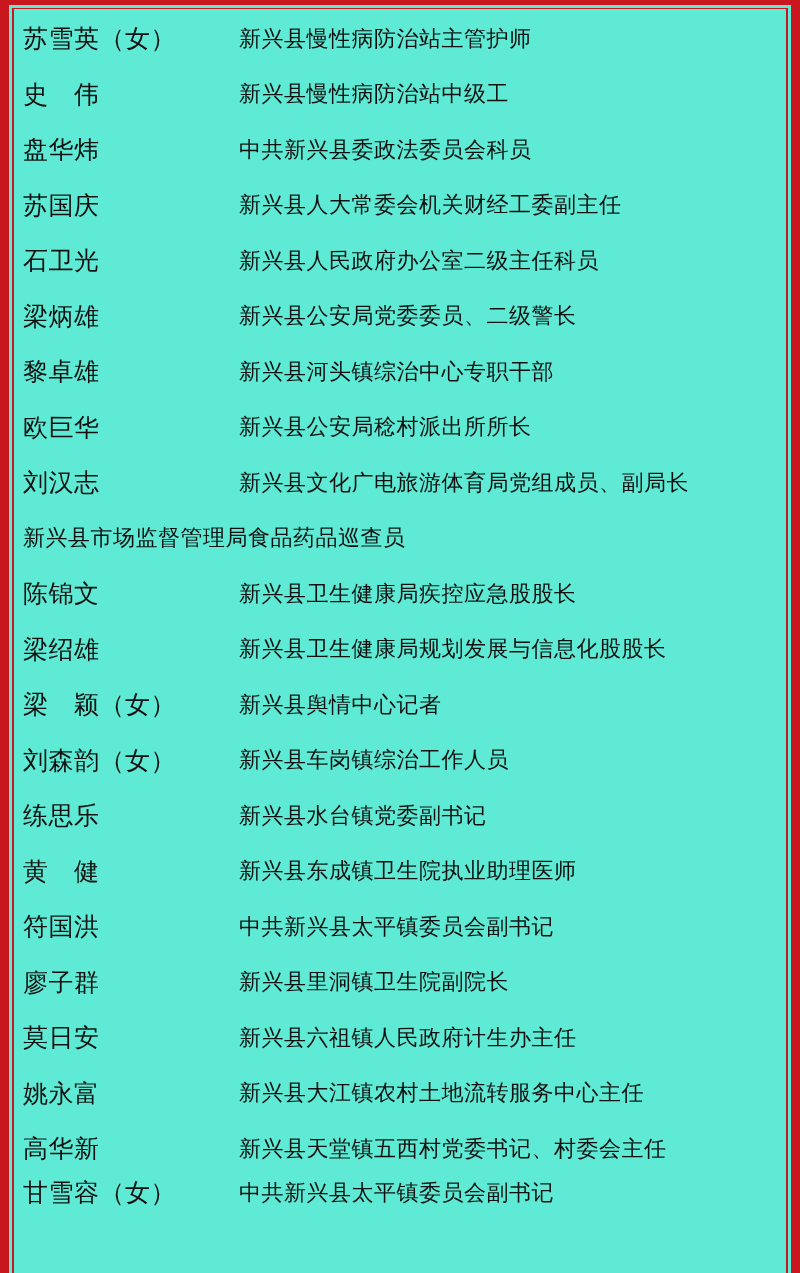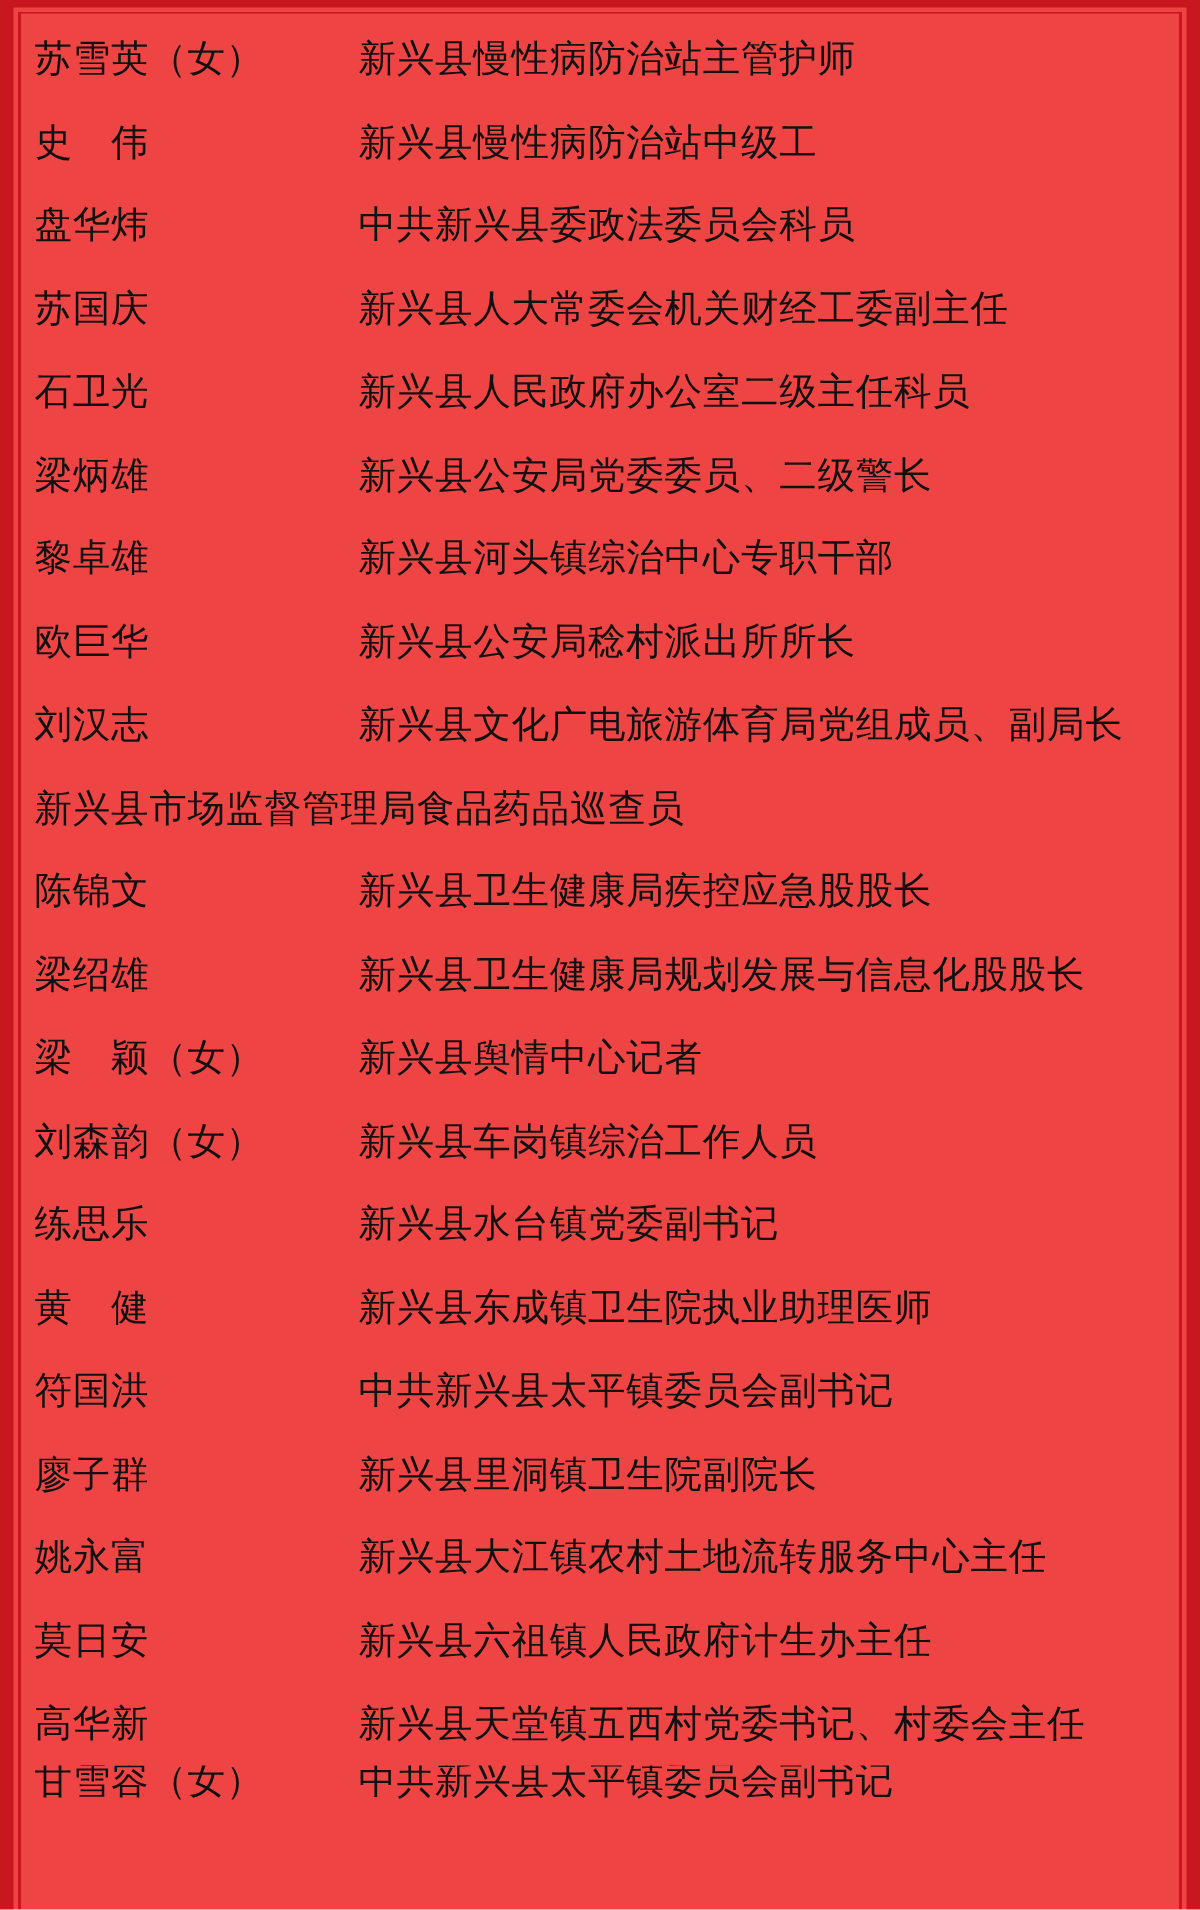--- a/index.html
+++ b/index.html
@@ -9,21 +9,21 @@
   }
   body {
     width: 800px;
     height: 1273px;
     font-family: "Liberation Sans", sans-serif;
   }
   .page {
     position: relative;
     width: 800px;
     height: 1273px;
-    background: #ef4444;
+    background: #5eead4;
     box-sizing: border-box;
     border-left: 9px solid #c8171e;
     border-right: 9px solid #c8171e;
     border-top: 5px solid #c8171e;
     overflow: hidden;
     padding-left: 43px;
   }
   .inner-frame {
     position: absolute;
     top: 3px;
@@ -56,30 +56,30 @@
     width: 216px;
     flex: 0 0 216px;
     font-size: 25px;
     color: #111111;
     letter-spacing: 0.5px;
     white-space: nowrap;
     font-family: "DejaVu Sans", "Liberation Sans", sans-serif;
   }
   .title {
     flex: 1 1 auto;
-    font-size: 25px;
+    font-size: 22px;
     color: #111111;
     letter-spacing: 0.5px;
     white-space: nowrap;
     font-family: "DejaVu Sans", "Liberation Sans", sans-serif;
   }
   .row:last-child {
     overflow: hidden;
     height: 30px;
-    align-items: flex-end;
+    align-items: flex-start;
   }
   .row:last-child .name,
   .row:last-child .title {
     line-height: 40px;
     margin-top: -4px;
   }
 </style>
 </head>
 <body>
 
@@ -152,26 +152,26 @@
     </div>
     <div class="row">
       <span class="name">符国洪</span>
       <span class="title">中共新兴县太平镇委员会副书记</span>
     </div>
     <div class="row">
       <span class="name">廖子群</span>
       <span class="title">新兴县里洞镇卫生院副院长</span>
     </div>
     <div class="row">
+      <span class="name">莫日安</span>
+      <span class="title">新兴县六祖镇人民政府计生办主任</span>
+    </div>
+    <div class="row">
       <span class="name">姚永富</span>
       <span class="title">新兴县大江镇农村土地流转服务中心主任</span>
-    </div>
-    <div class="row">
-      <span class="name">莫日安</span>
-      <span class="title">新兴县六祖镇人民政府计生办主任</span>
     </div>
     <div class="row">
       <span class="name">高华新</span>
       <span class="title">新兴县天堂镇五西村党委书记、村委会主任</span>
     </div>
     <div class="row">
       <span class="name">甘雪容（女）</span>
       <span class="title">中共新兴县太平镇委员会副书记</span>
     </div>
 

